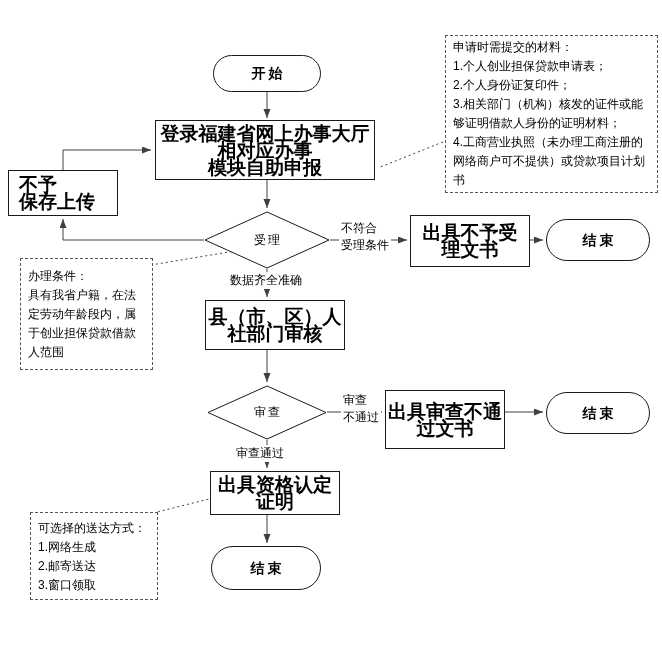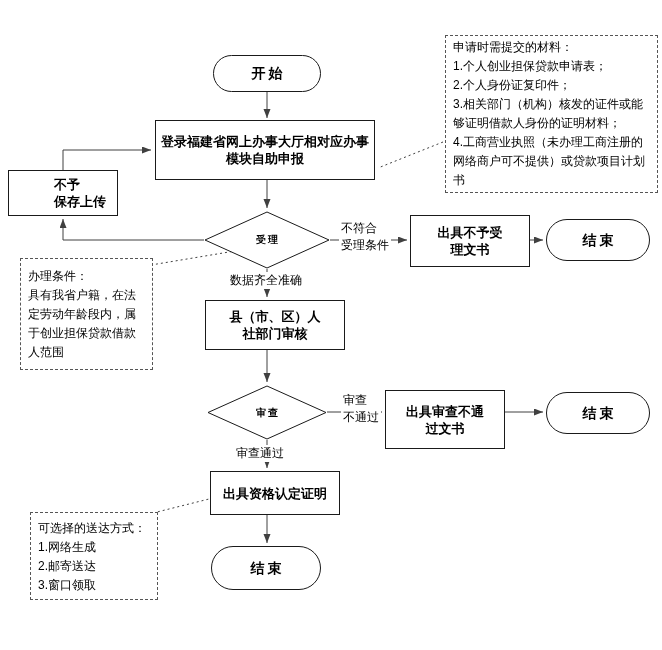--- a/index.html
+++ b/index.html
@@ -13,33 +13,33 @@
     background:#ffffff; overflow:hidden;
   }
   .wires { position:absolute; left:0; top:0; z-index:1; }
   .wires path.solid { stroke:#404040; stroke-width:1; fill:none; }
   .wires path.dotted { stroke:#404040; stroke-width:1; fill:none; stroke-dasharray:2 3; }
 
   .node {
     position:absolute; z-index:2;
     display:flex; align-items:center; justify-content:center;
     background:#fff; border:1px solid #1a1a1a;
-    font-size:13px; line-height:17px; font-weight:bold;
+    font-size:19px; line-height:17px; font-weight:bold;
     white-space:pre-line; text-align:center;
   }
   .node span { display:block; text-align:center; white-space:pre-line; }
   .stadium { border-radius:22px; font-size:14px; }
   .stadium span { letter-spacing:3px; padding-left:3px; }
   .align-left { justify-content:flex-start; padding-left:10px; }
-  .align-left span { text-align:left;margin-left:35px; }
+  .align-left span { text-align:left; }
 
   .diamond { position:absolute; z-index:2; display:flex; align-items:center; justify-content:center; }
   .diamond svg { position:absolute; left:0; top:0; }
   .diamond .dlabel {
-    position:relative; z-index:1; font-size:10px; font-weight:bold;
+    position:relative; z-index:1; font-size:12px; font-weight:normal;
     letter-spacing:2px; padding-left:2px;
   }
 
   .note {
     position:absolute; z-index:2;
     background:#fff; border:1px dashed #555;
     font-size:12px; line-height:19px; font-weight:normal;
     white-space:pre-line; text-align:left;
   }
 

